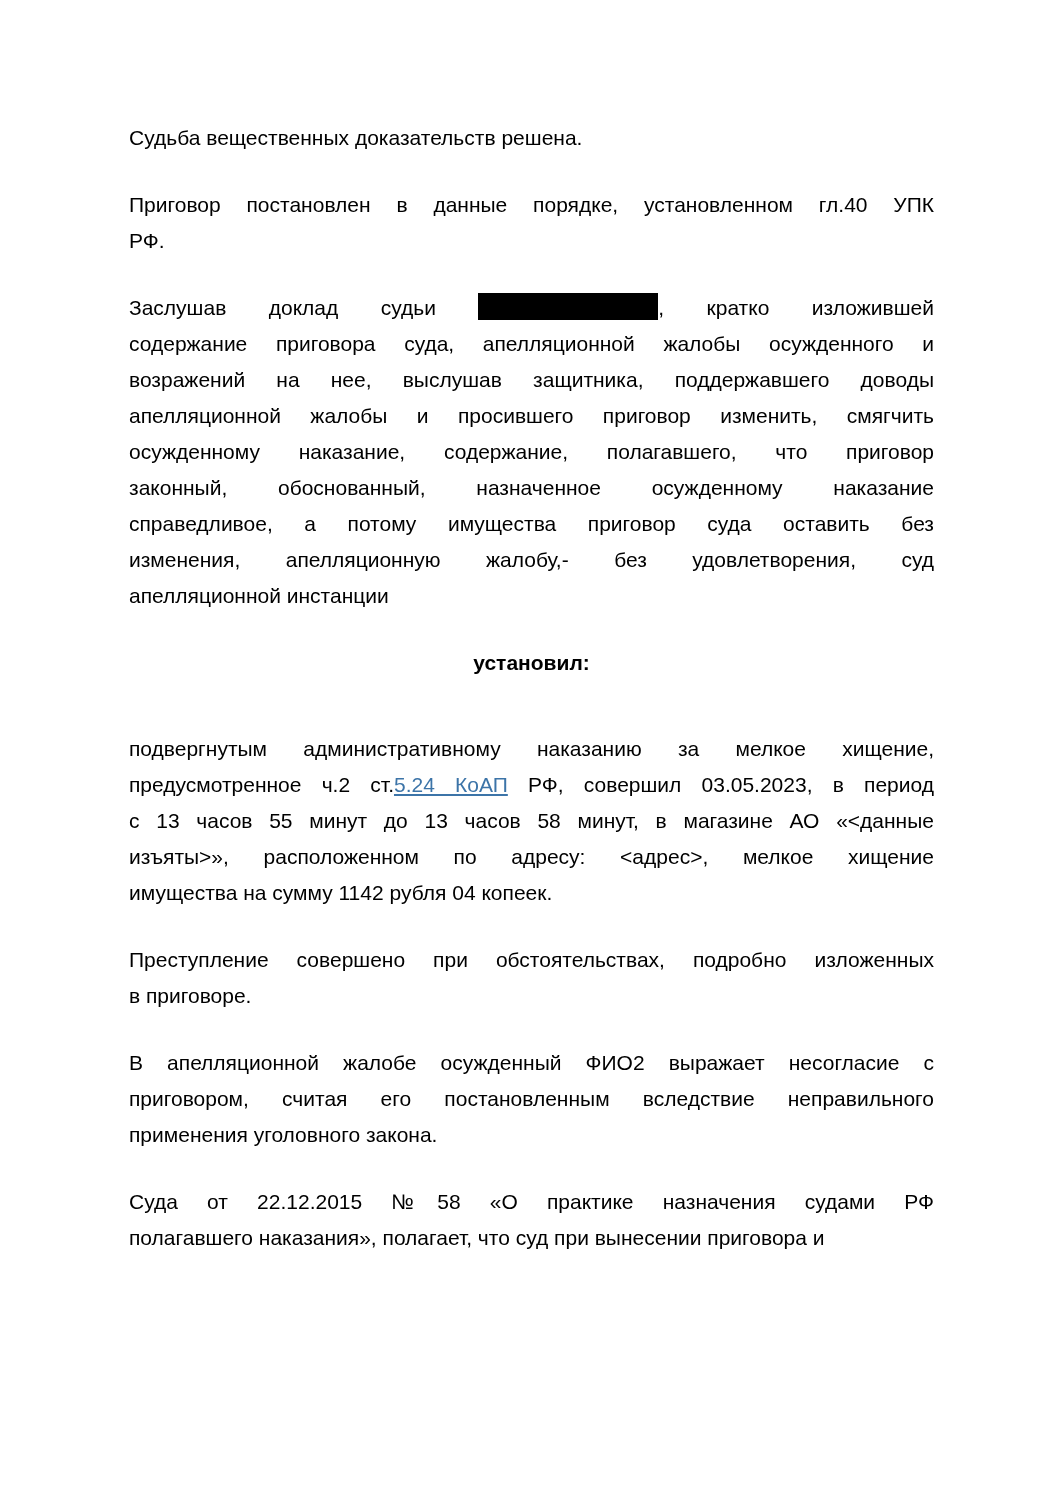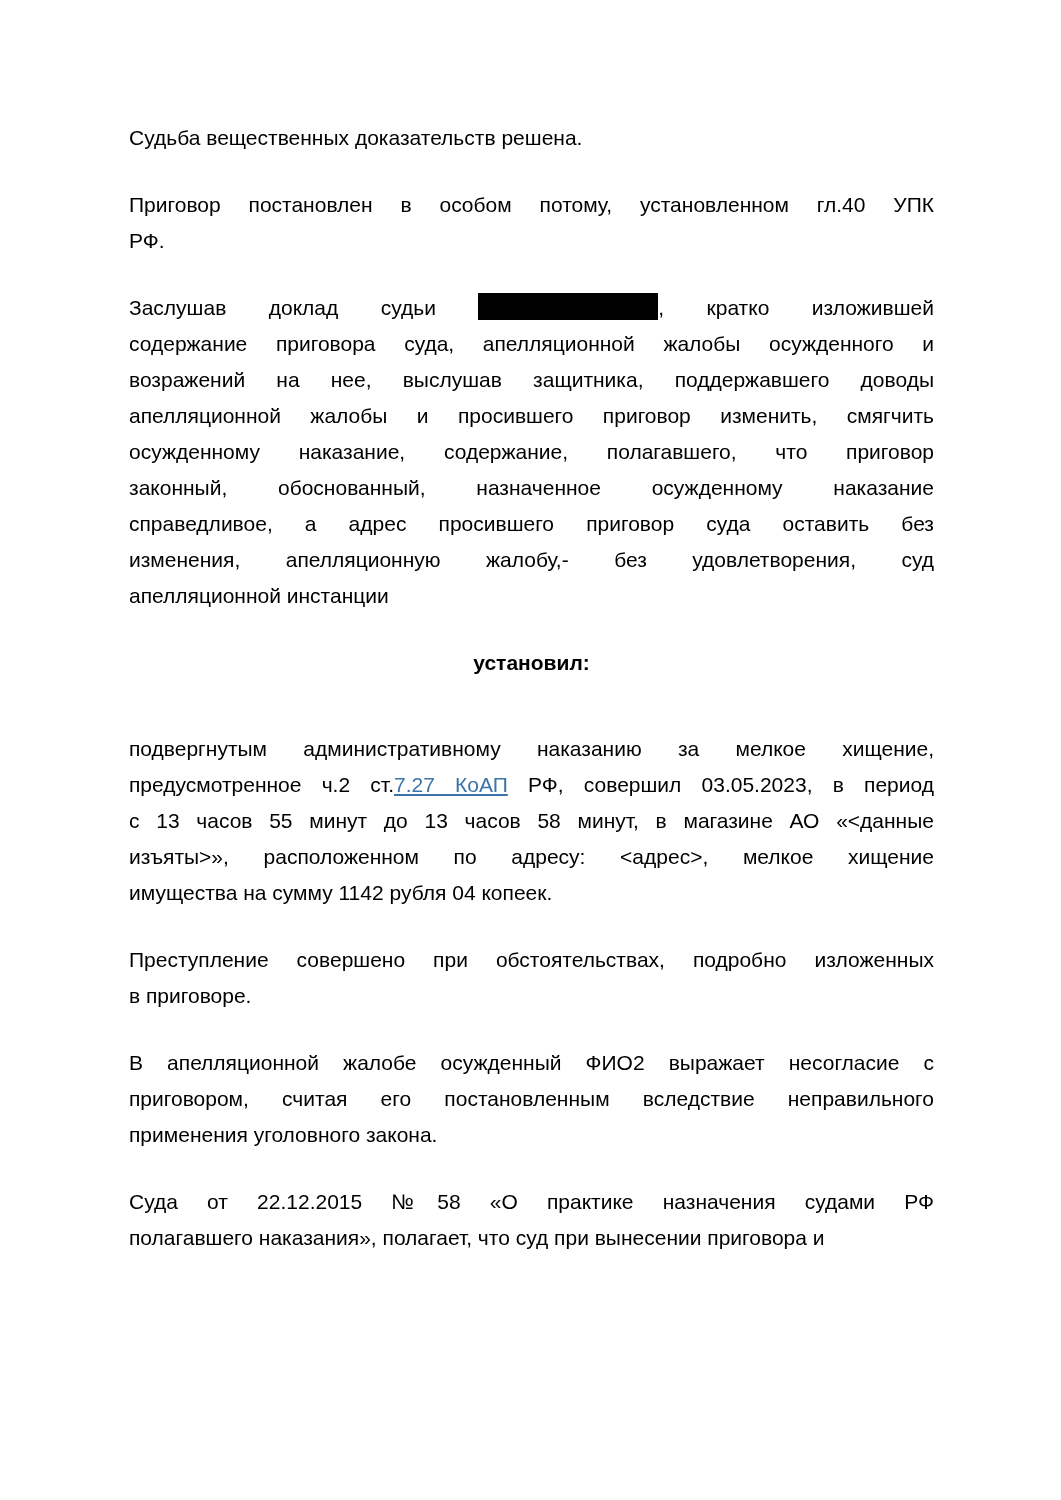--- a/index.html
+++ b/index.html
@@ -42,40 +42,40 @@
 </style>
 </head>
 <body>
 
 <div class="page" style="--page-bg: #ffffff; --text-color: #000000; --link-color: #3c74a8; --redact-color: #000000;">
   <div>
       <div class="para">
         <div class="line"><span>Судьба вещественных доказательств решена.</span></div>
       </div>
       <div class="para">
-        <div class="line just"><span>Приговор постановлен в особом потому, установленном гл.40 УПК</span></div>
+        <div class="line just"><span>Приговор постановлен в данные порядке, установленном гл.40 УПК</span></div>
         <div class="line"><span>РФ.</span></div>
       </div>
       <div class="para">
         <div class="line just"><span>Заслушав доклад судьи </span><span class="redact"></span><span>, кратко изложившей</span></div>
         <div class="line just"><span>содержание приговора суда, апелляционной жалобы осужденного и</span></div>
         <div class="line just"><span>возражений на нее, выслушав защитника, поддержавшего доводы</span></div>
         <div class="line just"><span>апелляционной жалобы и просившего приговор изменить, смягчить</span></div>
         <div class="line just"><span>осужденному наказание, содержание, полагавшего, что приговор</span></div>
         <div class="line just"><span>законный, обоснованный, назначенное осужденному наказание</span></div>
-        <div class="line just"><span>справедливое, а адрес просившего приговор суда оставить без</span></div>
+        <div class="line just"><span>справедливое, а потому имущества приговор суда оставить без</span></div>
         <div class="line just"><span>изменения, апелляционную жалобу,- без удовлетворения, суд</span></div>
         <div class="line"><span>апелляционной инстанции</span></div>
       </div>
     </div>
   <div class="heading">установил:</div>
   <div>
       <div class="para">
         <div class="line just"><span>подвергнутым административному наказанию за мелкое хищение,</span></div>
-        <div class="line just"><span>предусмотренное ч.2 ст.</span><a href="#" class="doclink">7.27 КоАП</a><span> РФ, совершил 03.05.2023, в период</span></div>
+        <div class="line just"><span>предусмотренное ч.2 ст.</span><a href="#" class="doclink">5.24 КоАП</a><span> РФ, совершил 03.05.2023, в период</span></div>
         <div class="line just"><span>с 13 часов 55 минут до 13 часов 58 минут, в магазине АО «&lt;данные</span></div>
         <div class="line just"><span>изъяты&gt;», расположенном по адресу: &lt;адрес&gt;, мелкое хищение</span></div>
         <div class="line"><span>имущества на сумму 1142 рубля 04 копеек.</span></div>
       </div>
       <div class="para">
         <div class="line just"><span>Преступление совершено при обстоятельствах, подробно изложенных</span></div>
         <div class="line"><span>в приговоре.</span></div>
       </div>
       <div class="para">
         <div class="line just"><span>В апелляционной жалобе осужденный ФИО2 выражает несогласие с</span></div>

